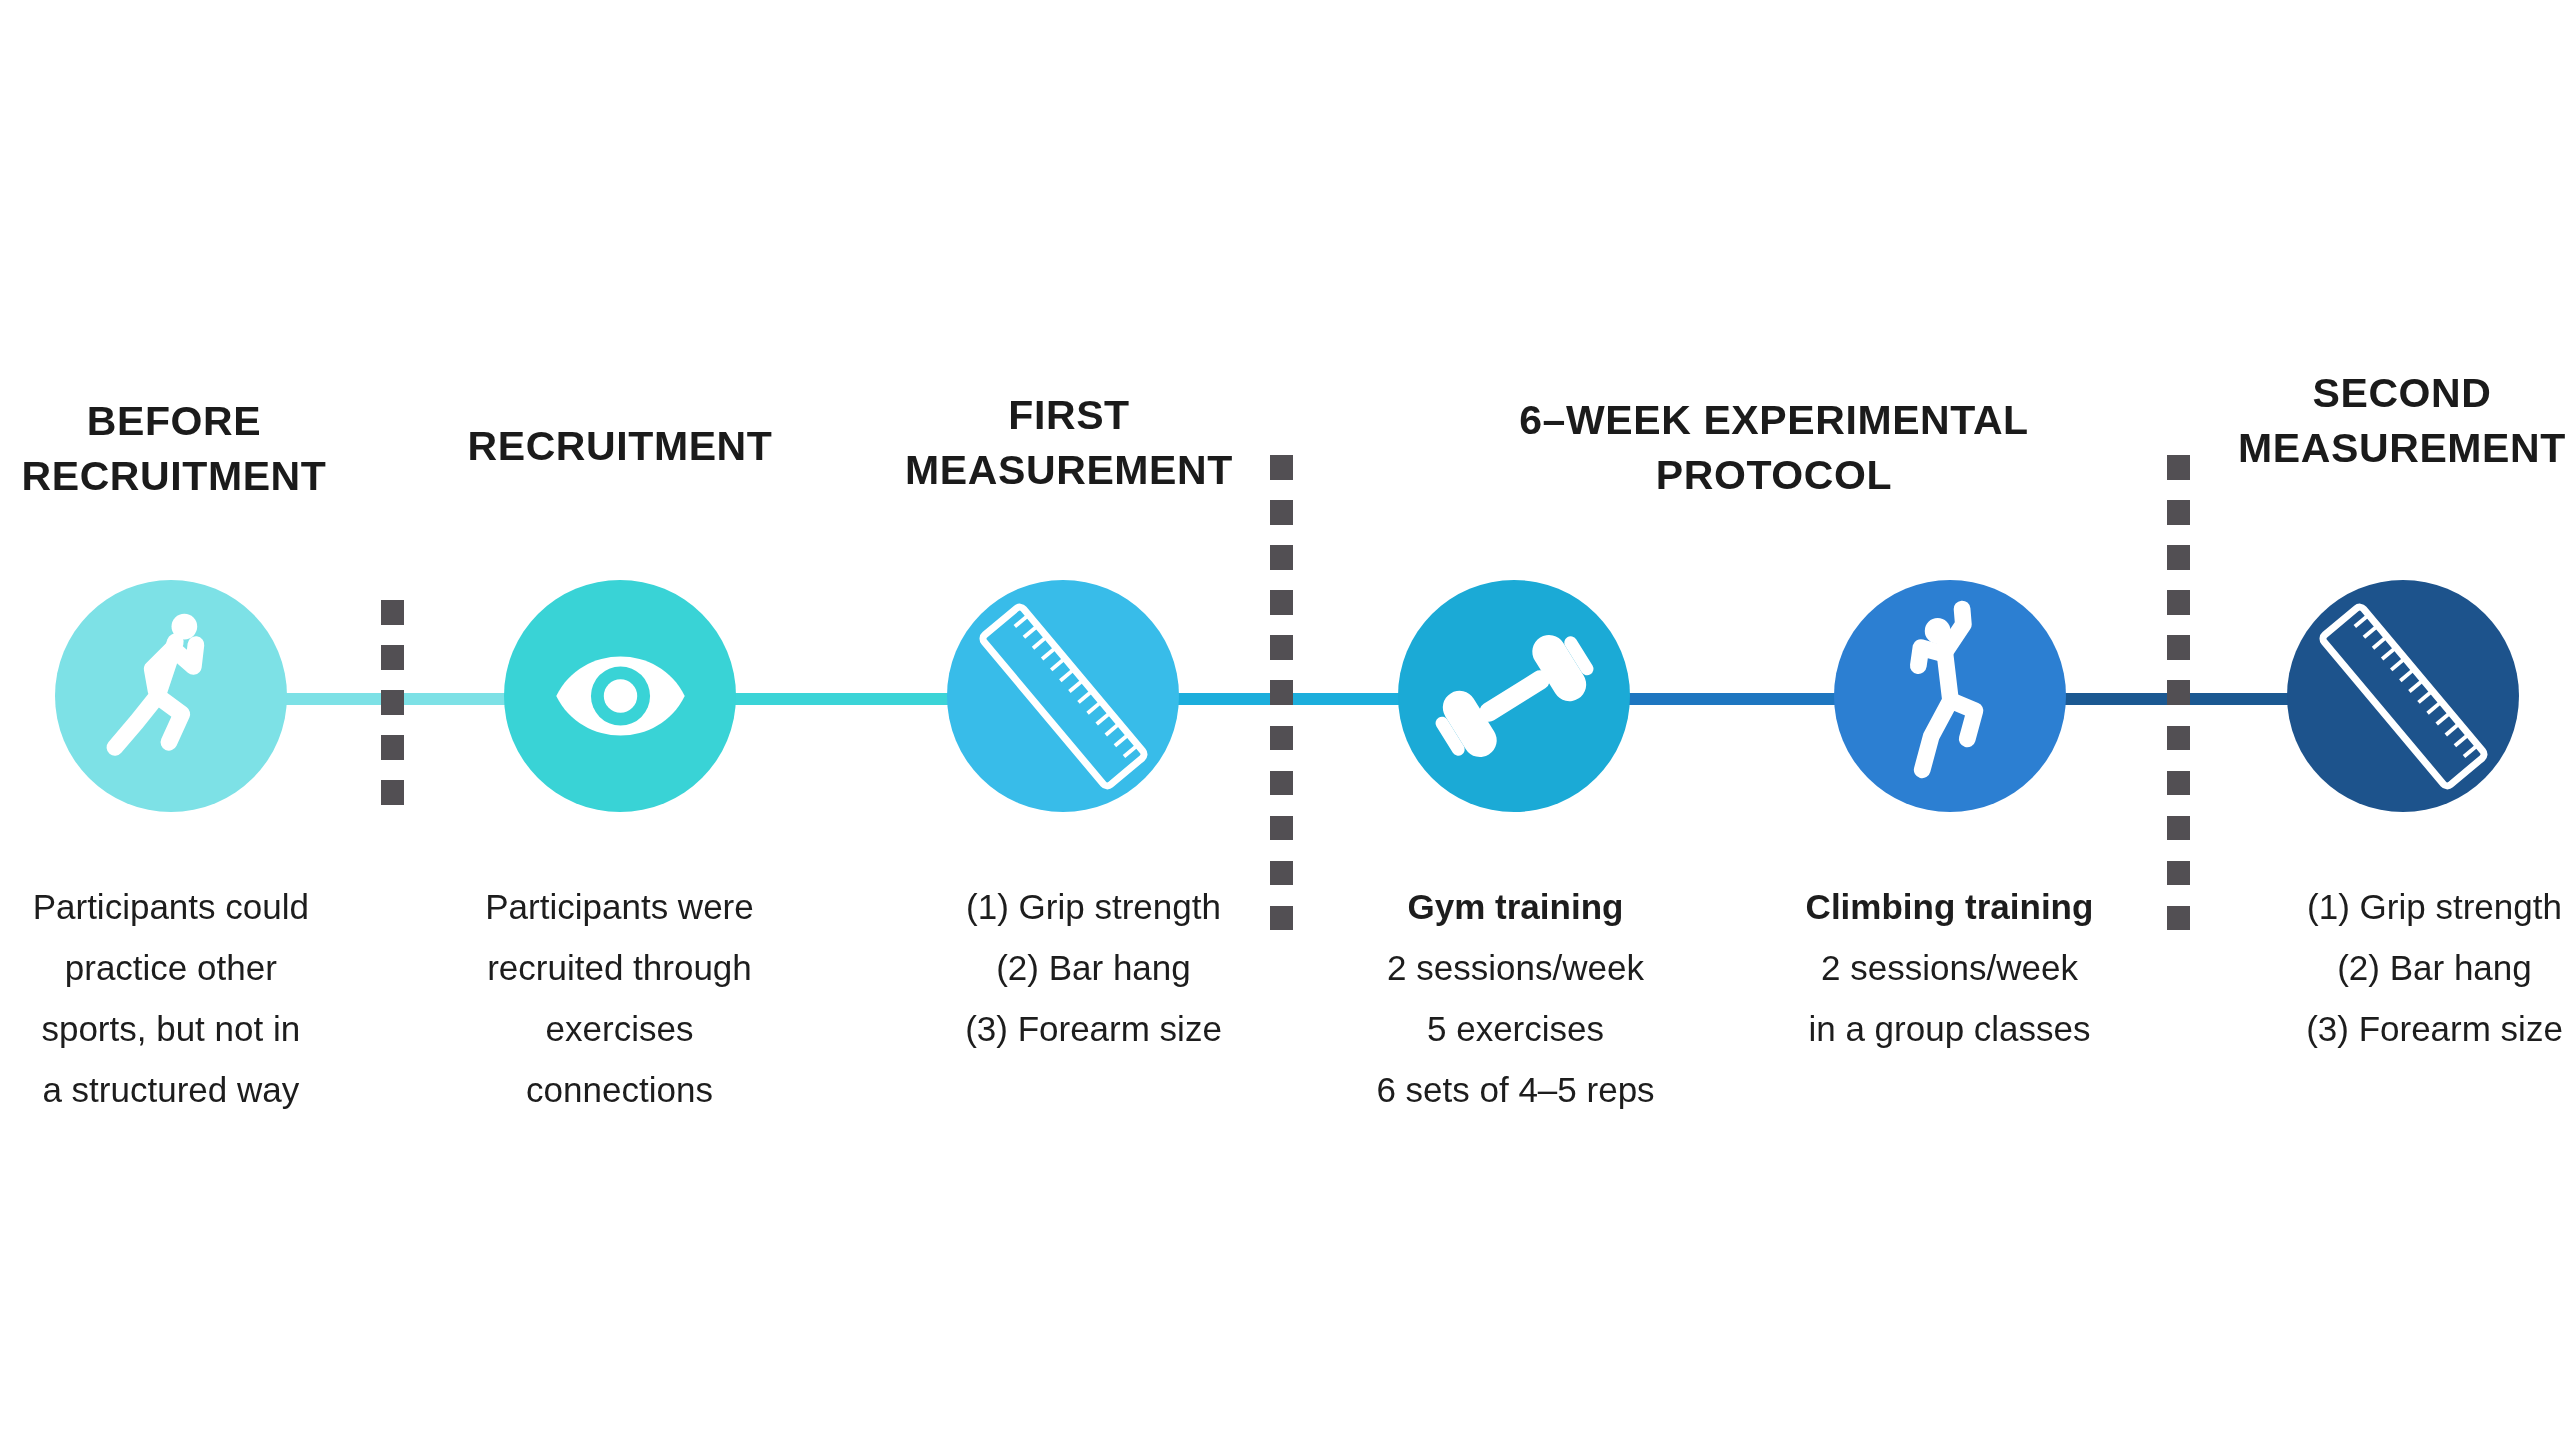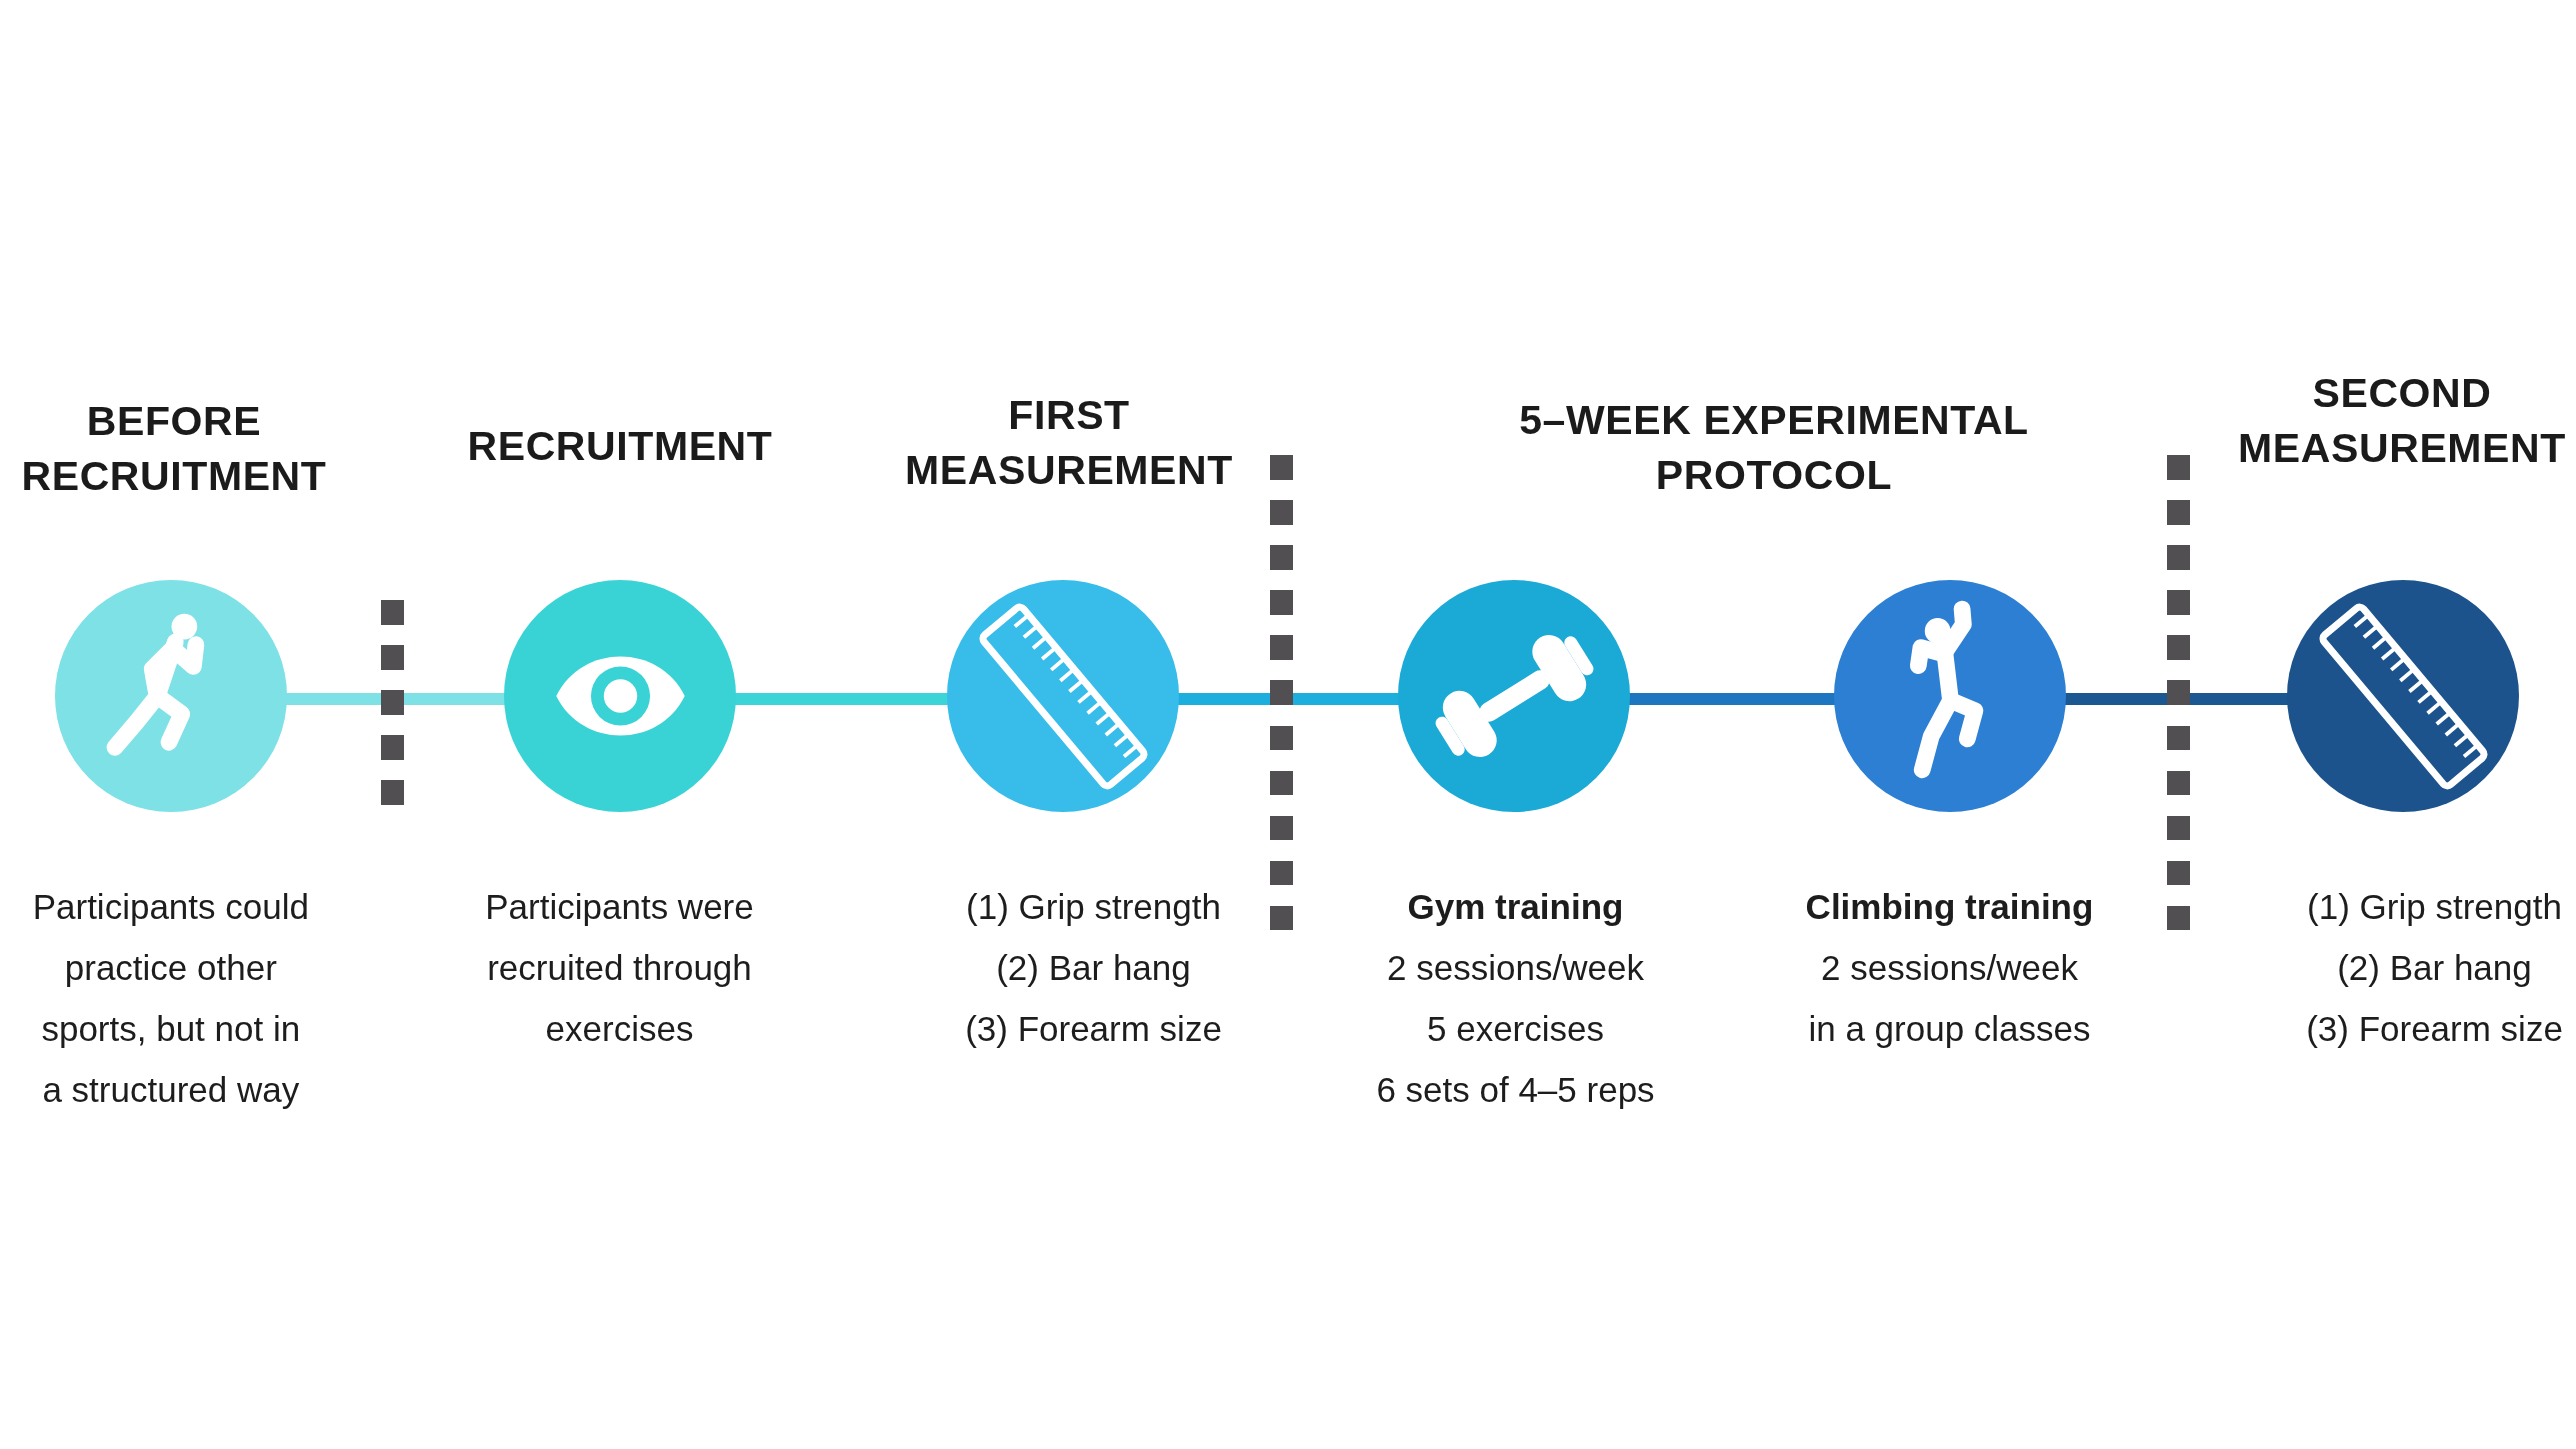--- a/index.html
+++ b/index.html
@@ -72,21 +72,21 @@
     <div>RECRUITMENT</div>
   </div>
   <div class="heading" style="left:298px; top:419px;">
     <div>RECRUITMENT</div>
   </div>
   <div class="heading" style="left:747px; top:388px;">
     <div>FIRST</div>
     <div>MEASUREMENT</div>
   </div>
   <div class="heading" style="left:1452px; top:393px;">
-    <div>5–WEEK EXPERIMENTAL</div>
+    <div>6–WEEK EXPERIMENTAL</div>
     <div>PROTOCOL</div>
   </div>
   <div class="heading" style="left:2080px; top:366px;">
     <div>SECOND</div>
     <div>MEASUREMENT</div>
   </div>
 
   <div class="connector" style="left: 171px; width: 449px; background: rgb(125, 225, 230);"></div>
   <div class="connector" style="left: 620px; width: 444px; background: rgb(59, 212, 215);"></div>
   <div class="connector" style="left: 1063px; width: 451px; background: rgb(28, 174, 220);"></div>
@@ -218,20 +218,21 @@
   <div class="textblock center" style="left:-9.7px;">
     <div class="tline">Participants could</div>
     <div class="tline">practice other</div>
     <div class="tline">sports, but not in</div>
     <div class="tline">a structured way</div>
   </div>
   <div class="textblock center" style="left:439px;">
     <div class="tline">Participants were</div>
     <div class="tline">recruited through</div>
     <div class="tline">exercises</div>
+    <div class="tline">connections</div>
   </div>
   <div class="textblock left" style="left:926px;">
     <div class="tline">(1) Grip strength</div>
     <div class="tline">(2) Bar hang</div>
     <div class="tline">(3) Forearm size</div>
   </div>
   <div class="textblock center" style="left:1335px;">
     <div class="tline strong">Gym training</div>
     <div class="tline">2 sessions/week</div>
     <div class="tline">5 exercises</div>

